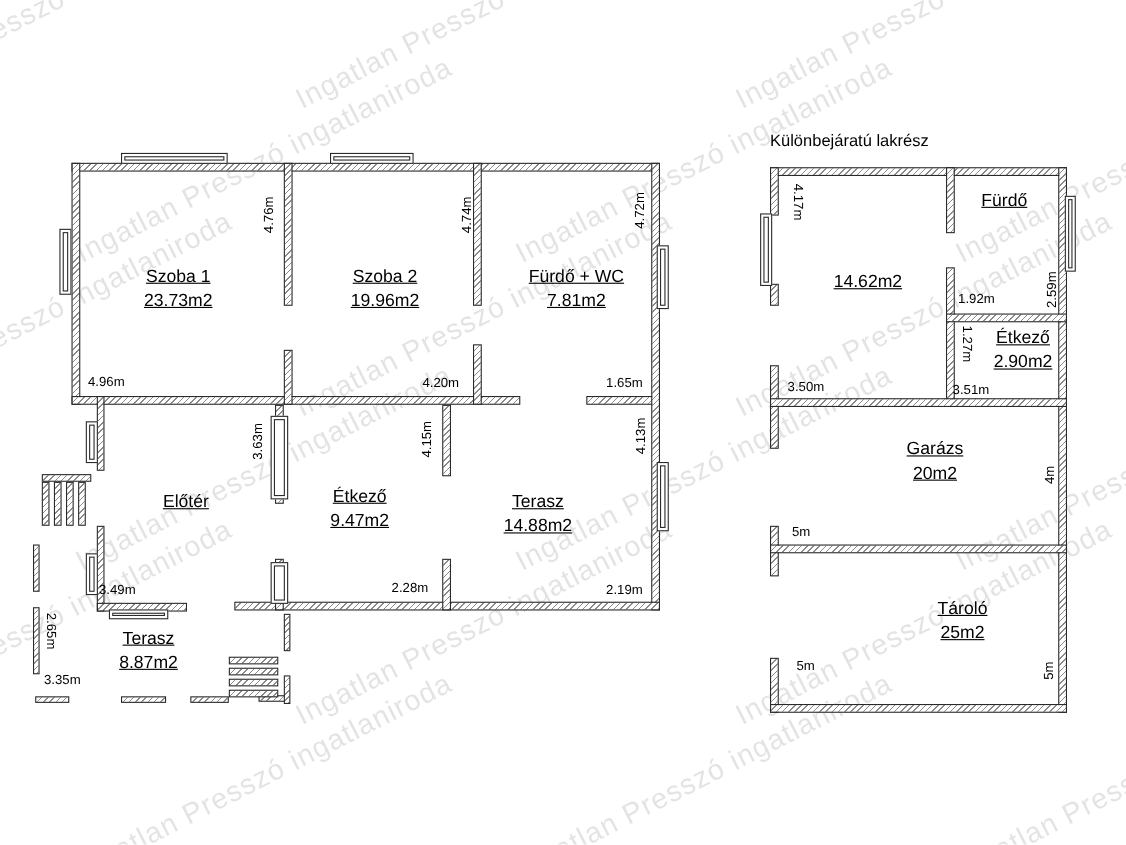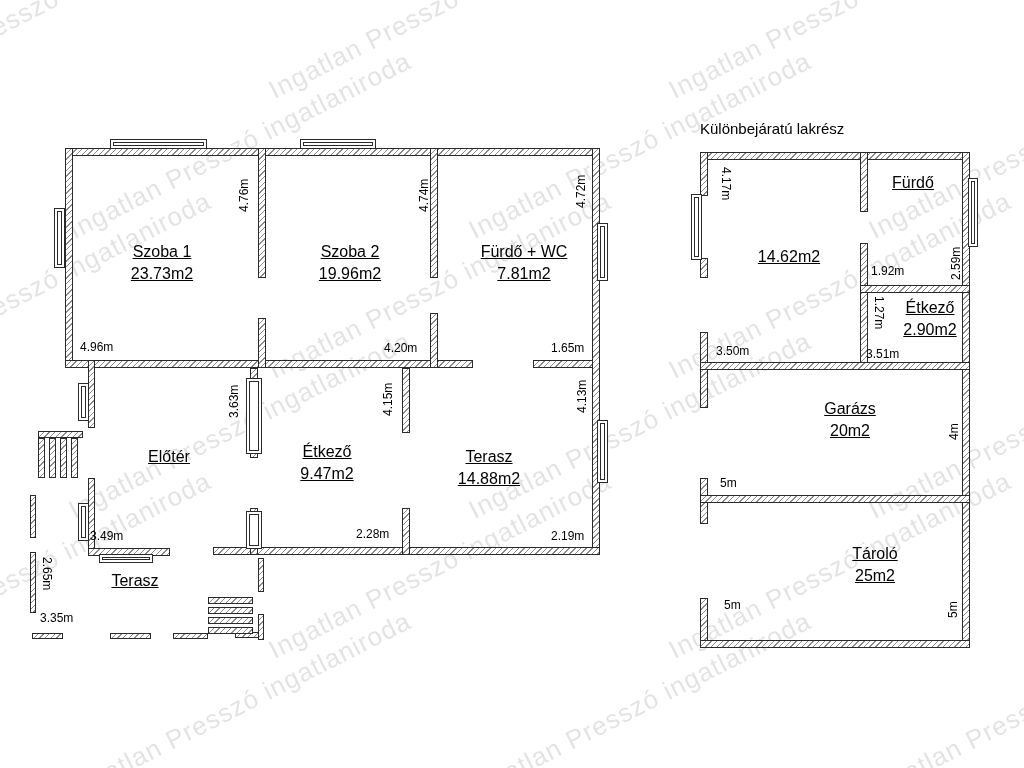--- a/index.html
+++ b/index.html
@@ -130,20 +130,21 @@
     <div class="room" style="left:247px;top:441px;width:160px">
       <div>Étkező</div>
       <div>9.47m2</div>
     </div>
     <div class="room" style="left:409px;top:446px;width:160px">
       <div>Terasz</div>
       <div>14.88m2</div>
     </div>
     <div class="room" style="left:55px;top:570px;width:160px">
       <div>Terasz</div>
+      <div>8.87m2</div>
     </div>
     <div class="room" style="left:709px;top:246px;width:160px">
       <div>14.62m2</div>
     </div>
     <div class="room" style="left:833px;top:172px;width:160px">
       <div>Fürdő</div>
     </div>
     <div class="room" style="left:850px;top:297px;width:160px">
       <div>Étkező</div>
       <div>2.90m2</div>

